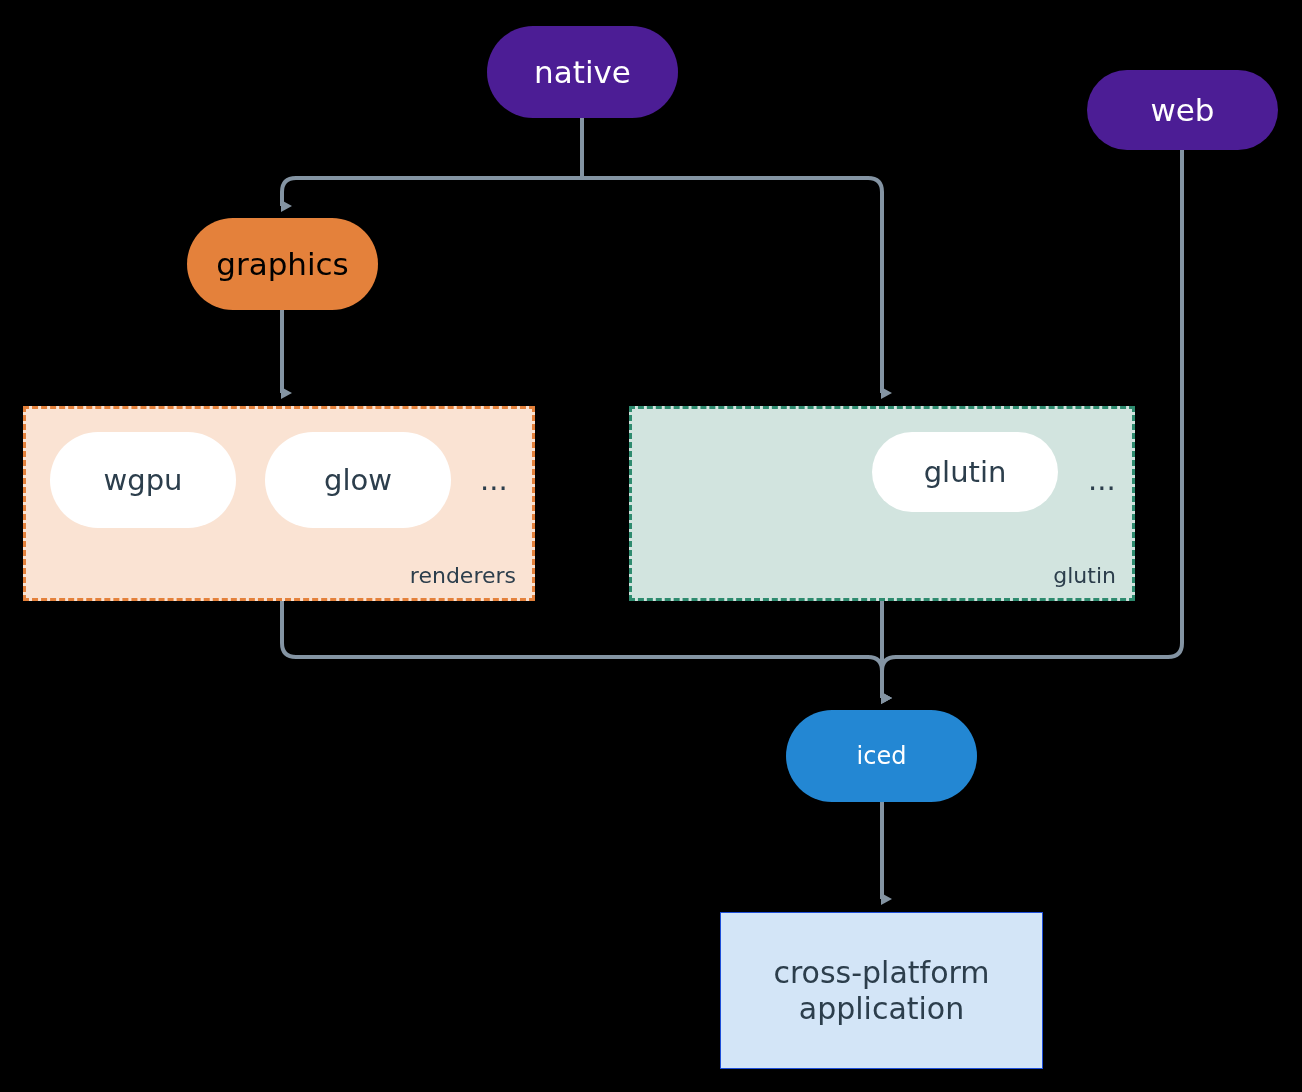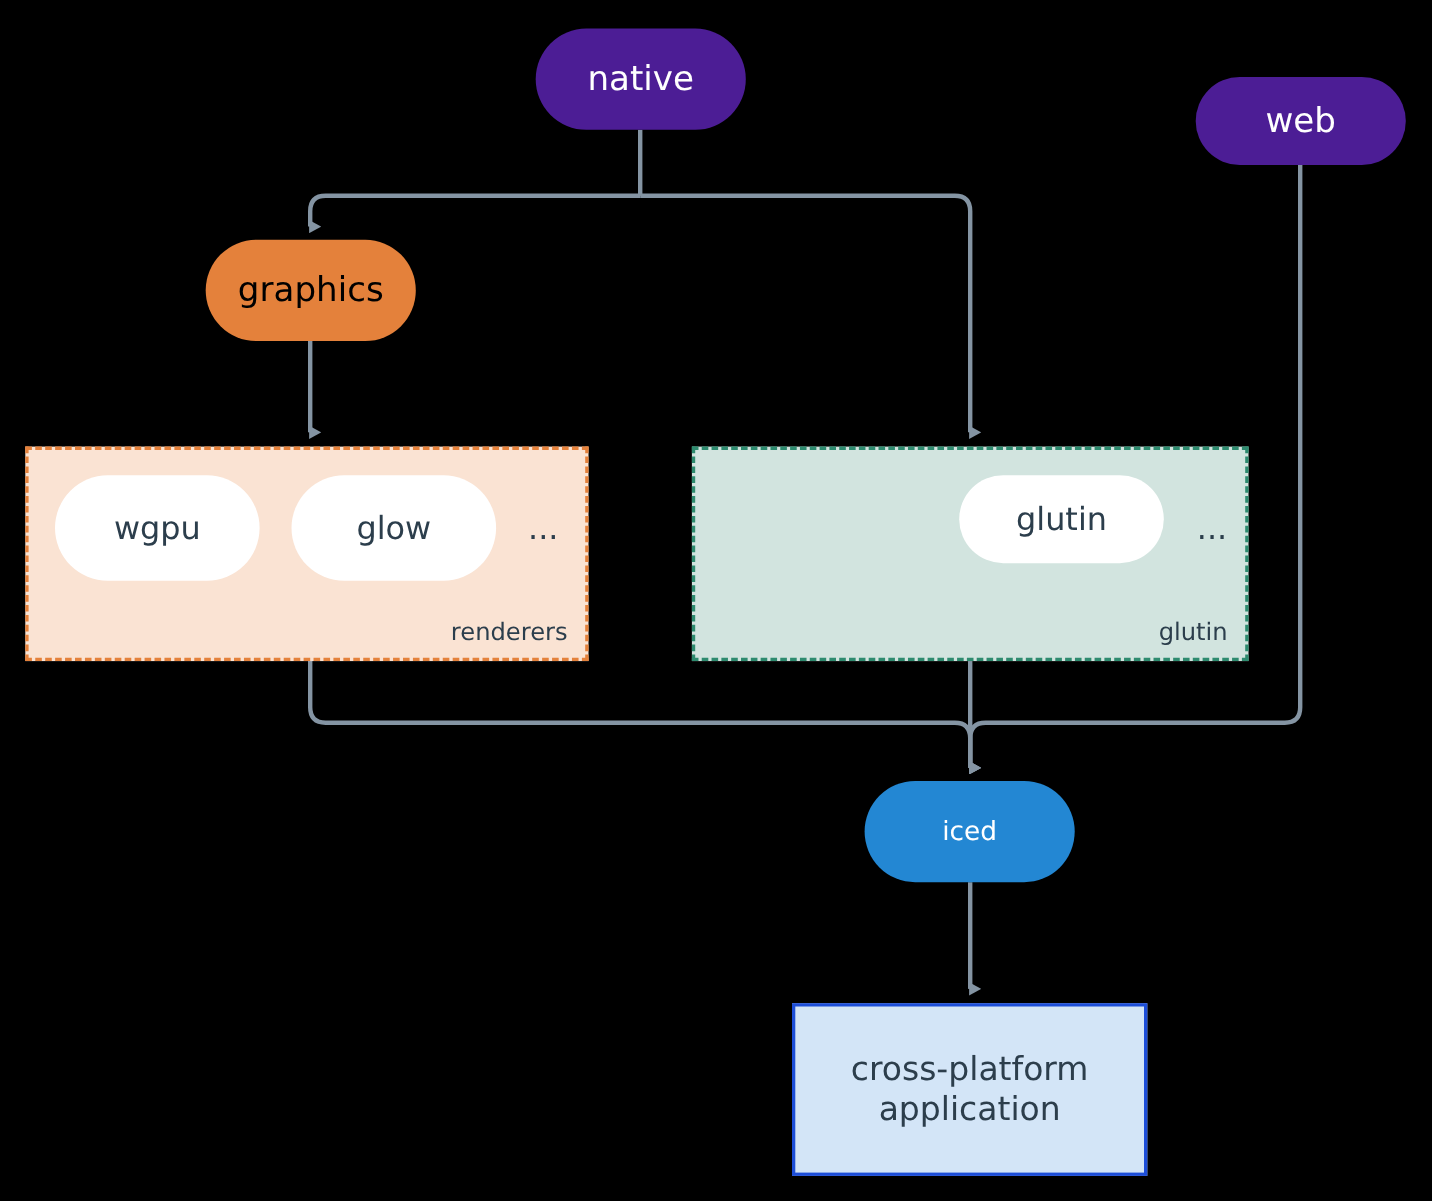--- a/index.html
+++ b/index.html
@@ -119,21 +119,21 @@
   }
   .ellipsis-renderers { left: 480px; top: 432px; }
   .ellipsis-shells    { left: 1088px; top: 432px; }
 
   
   .app-box {
     position: absolute;
     left: 720px; top: 912px; width: 323px; height: 157px;
     box-sizing: border-box;
     background: #D3E5F7;
-    border: 3px solid #1d4ed8;
+    border: 1px solid #1d4ed8;
     display: flex;
     align-items: center;
     justify-content: center;
     text-align: center;
     color: #2C3E4C;
     font-size: 30px;
     line-height: 1.52;
     z-index: 3;
   }
 </style>

